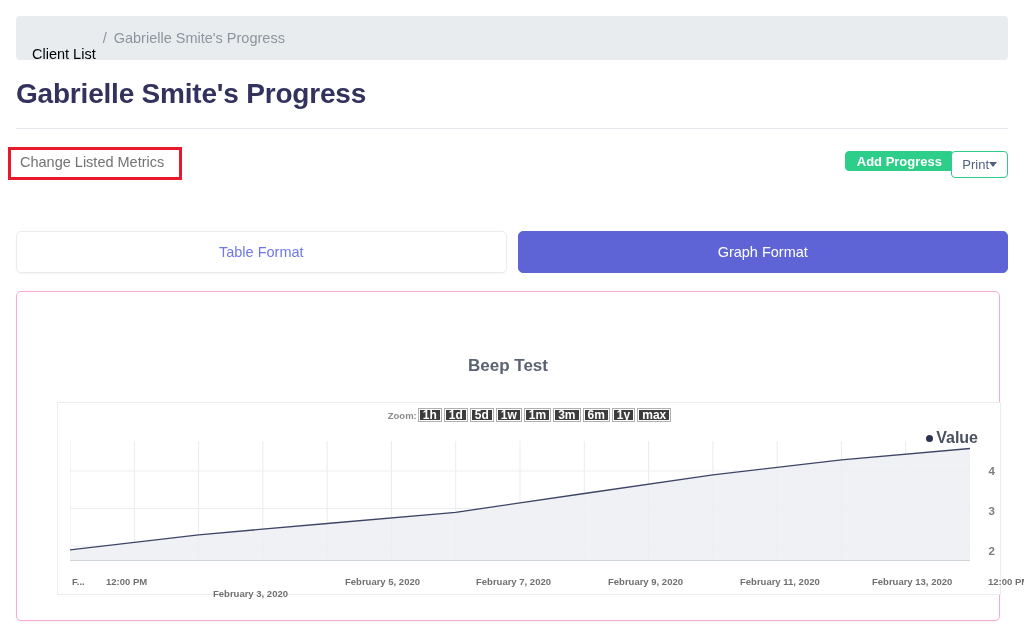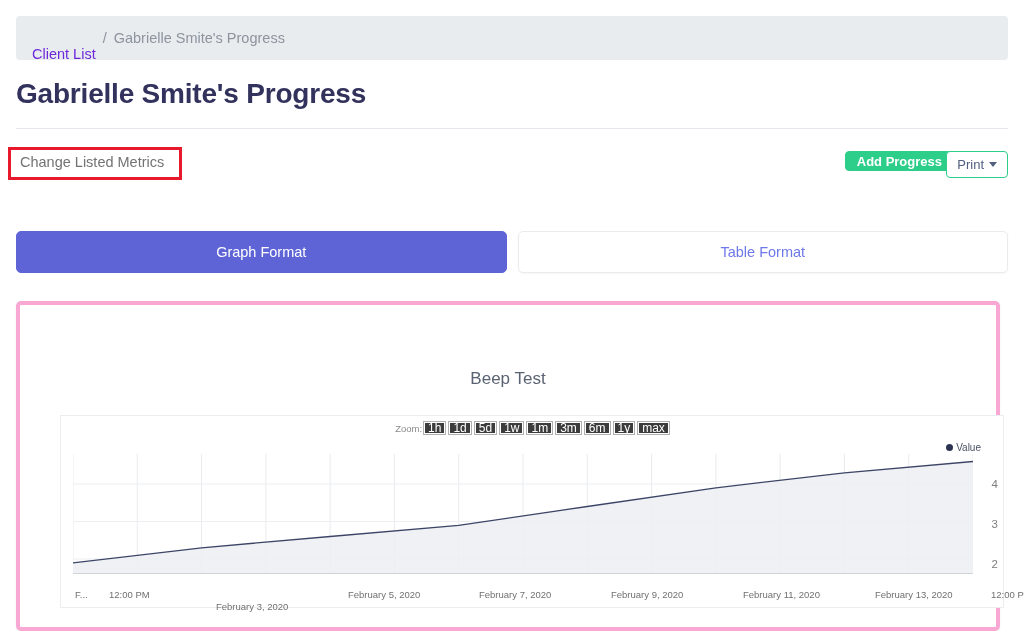--- a/index.html
+++ b/index.html
@@ -15,21 +15,21 @@
   
   .breadcrumb {
     position: absolute; left: 16px; top: 16px;
     width: 992px; height: 44px;
     background: #e9ecef;
     border-radius: 4px;
     display: flex; align-items: center;
     padding-left: 16px;
     font-size: 14.5px;
   }
-  .crumb-link { color: #6d28d9; text-decoration: none; margin-top: 31px; }
+  .crumb-link { color: #000000; text-decoration: none; margin-top: 31px; }
   .crumb-sep { color: #8d949e; margin: 0 7px; }
   .crumb-current { color: #8d949e; }
 
   
   .page-title {
     position: absolute; left: 16px; top: 78px;
     font-size: 28px; font-weight: bold;
     color: #32325d; letter-spacing: -0.2px;
   }
   .title-rule {
@@ -56,21 +56,21 @@
     font-size: 13px; font-weight: bold;
     display: flex; align-items: center; justify-content: center;
     cursor: pointer;
   }
   .btn-print {
     position: absolute; right: 16px; top: 151px;
     height: 27px; padding: 0 10px;
     background: #fff; border: 1px solid #2dce89;
     border-radius: 4px; color: #525f7f;
     font-size: 13px;
-    display: flex; align-items: center; gap: 5px;
+    display: flex; align-items: center; 
     cursor: pointer;
   }
   .caret {
     width: 0; height: 0;
     border-left: 4px solid transparent;
     border-right: 4px solid transparent;
     border-top: 5px solid #525f7f;
     display: inline-block;
   }
 
@@ -79,26 +79,27 @@
   .tab {
     flex: 1; border-radius: 5px;
     display: flex; align-items: center; justify-content: center;
     font-size: 14.5px; cursor: pointer;
   }
   .tab-active { background: #5e64d6; color: #fff; border: 1px solid #5e64d6; }
   .tab-inactive { background: #fff; color: #6f78e8; border: 1px solid #e9ecef; box-shadow: 0 1px 2px rgba(0,0,0,.04); }
 
   
   .chart-card {
-    position: absolute; left: 16px; top: 301px;
+    position: absolute; left: 16px; top: 291px;
     width: 984px; height: 330px;
     background: #fff;
-    border: 4px solid #f9a8d4;
+    border: 1px solid #f9a8d4;
     border-radius: 5px;
     box-shadow: 0 1px 3px rgba(0,0,0,.05);
+    font-weight: bold;
   }
   .chart-title {
     position: absolute; left: 0; top: 64px; width: 100%;
     text-align: center; font-size: 17px; color: #5a6372;
   }
   .chart-inner {
     position: absolute; left: 40px; top: 110px;
     width: 944px; height: 193px;
     border: 1px solid #ebeef1;
     background: #fff;
@@ -112,21 +113,21 @@
     height: 12px; min-width: 19px; padding: 0 3px;
     background: #3c3c3c; color: #fff;
     border: 1px solid #ffffff;
     outline: 1px solid #b0b0b0;
     font-size: 12px; line-height: 10px;
     display: flex; align-items: center; justify-content: center;
     cursor: pointer;
   }
   .legend {
     position: absolute; right: 22px; top: 26px;
-    font-size: 10px; color: #4a5160;
+    font-size: 16px; color: #4a5160;
     display: flex; align-items: center; gap: 3px;
   }
   .legend-dot { width: 7px; height: 7px; border-radius: 50%; background: #2b3350; display:inline-block; }
 
   .plot { position: absolute; left: 12px; top: 38px; width: 900px; height: 120px; }
   .plot svg { display: block; }
   .yaxis { position: absolute; right: 5px; top: 38px; width: 22px; height: 128px; }
   .ytick { position: absolute; right: 0; font-size: 11.5px; color: #7d7d7d; }
   .xaxis { position: absolute; left: 0; bottom: 2px; width: 100%; height: 16px; }
   .xtick { position: absolute; font-size: 9.5px; color: #707070; white-space: nowrap; }
@@ -153,22 +154,22 @@
   <div class="metrics-hilite"></div>
 
   <div class="btn-add">Add Progress</div>
 
   <div class="btn-print">
     <span>Print</span>
     <span class="caret"></span>
   </div>
 
   <div class="tabs">
+    <div class="tab tab-inactive">Table Format</div>
     <div class="tab tab-active">Graph Format</div>
-    <div class="tab tab-inactive">Table Format</div>
   </div>
 
   <div class="chart-card">
     <div class="chart-title">Beep Test</div>
 
     <div class="chart-inner">
 
       <div class="zoom-row">
         <span class="zoom-label">Zoom:</span>
         <div id="zoom-buttons" style="display:flex;gap:4px;">

